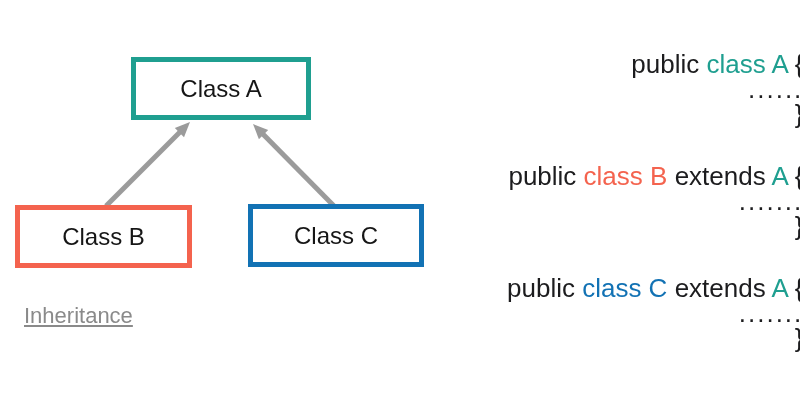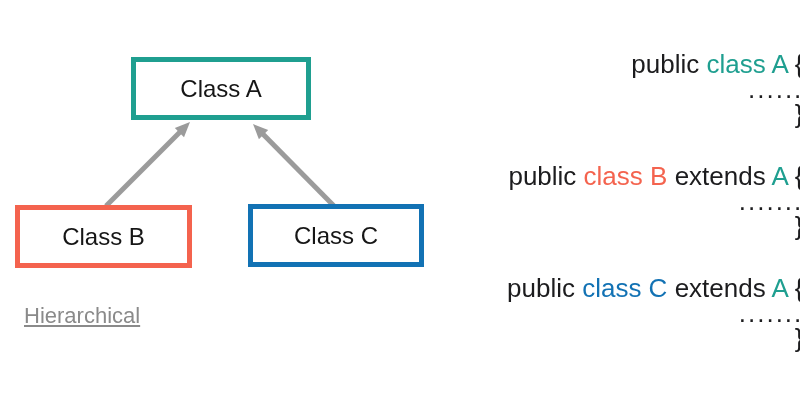--- a/index.html
+++ b/index.html
@@ -83,21 +83,21 @@
     <span>Class A</span>
   </div>
   <div class="node node-b">
     <span>Class B</span>
   </div>
   <div class="node node-c">
     <span>Class C</span>
   </div>
 
   <div class="caption">
-    <div class="caption-line">Hierarchical</div>
+    <div class="caption-line">Inheritance</div>
   </div>
 
   <div class="code-col">
     <div class="code-block">
       <div class="code-line"><span style="color: rgb(28, 28, 30);">public </span><span style="color: rgb(31, 159, 144);">class A</span><span style="color: rgb(28, 28, 30);"> {</span></div>
       <div class="code-line code-body">......</div>
       <div class="code-line"> }</div>
     </div>
     <div class="code-block">
       <div class="code-line"><span style="color: rgb(28, 28, 30);">public </span><span style="color: rgb(244, 99, 78);">class B</span><span style="color: rgb(28, 28, 30);"> extends </span><span style="color: rgb(31, 159, 144);">A</span><span style="color: rgb(28, 28, 30);"> {</span></div>

